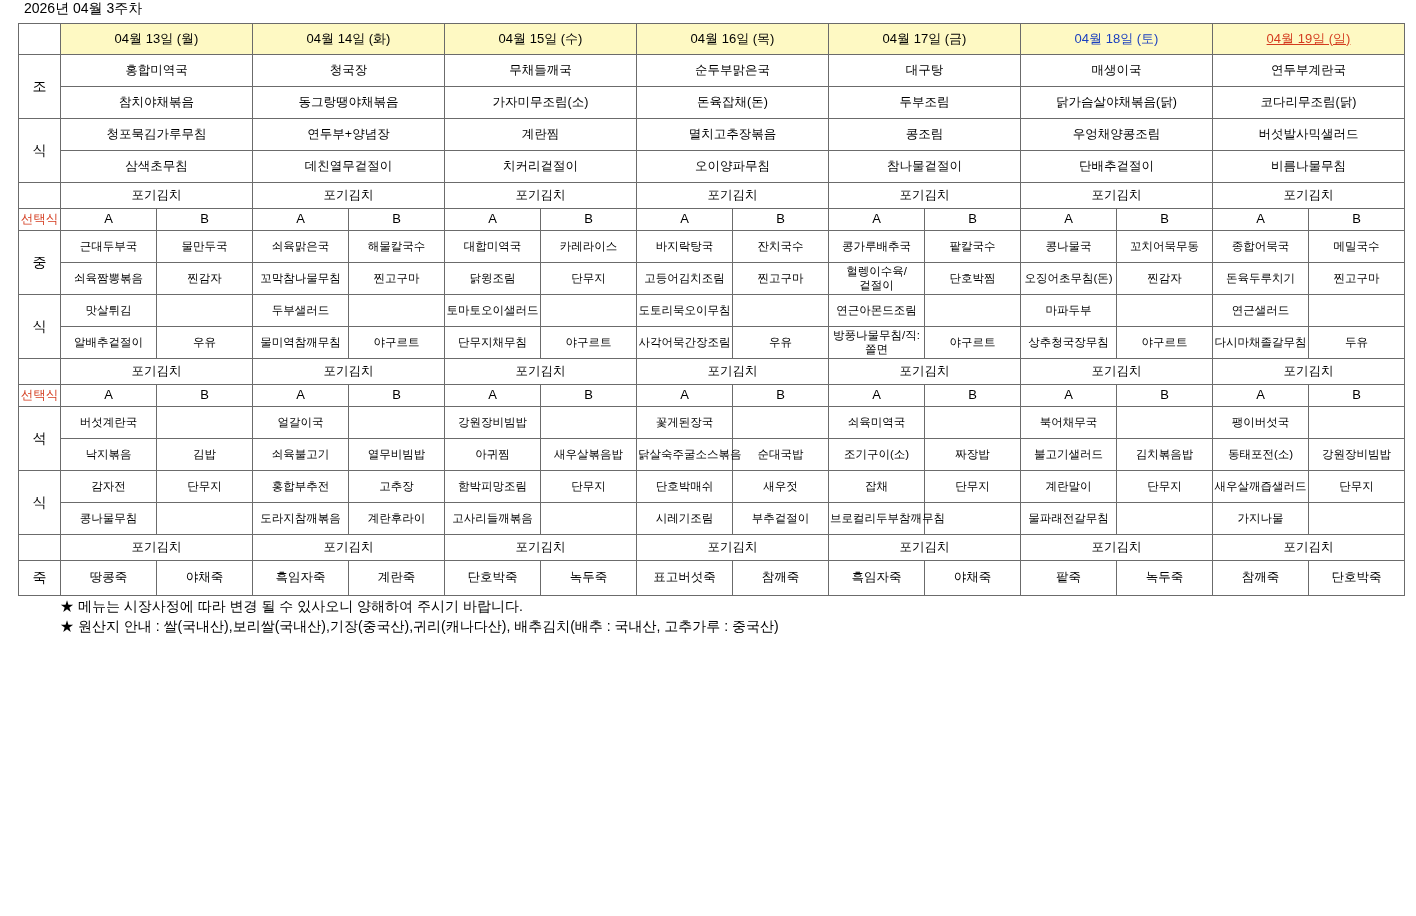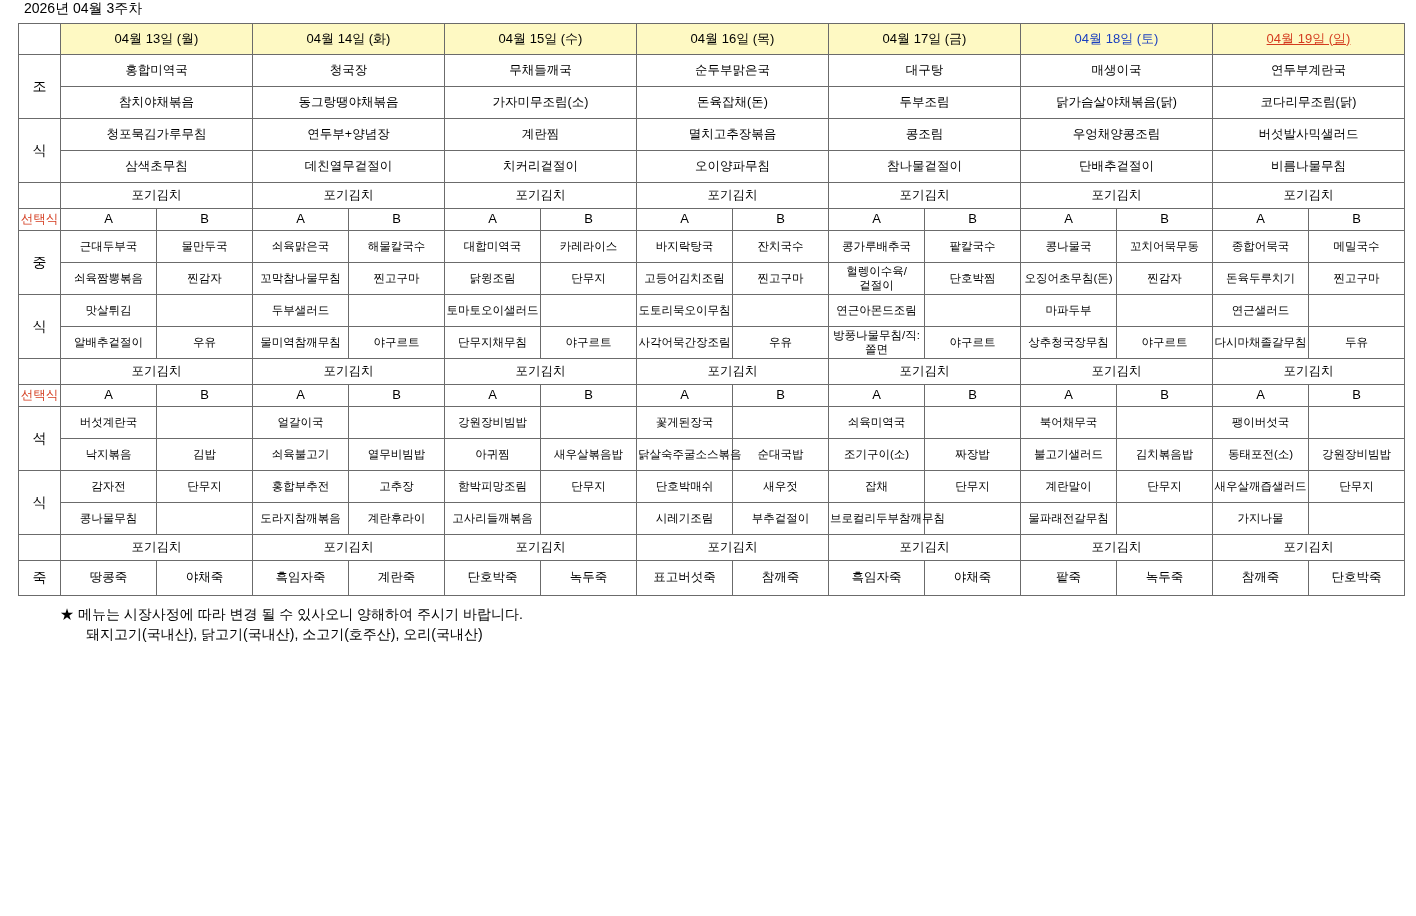--- a/index.html
+++ b/index.html
@@ -79,21 +79,21 @@
     line-height: 1.15;
   }
   .kimchi {
     height: 26px;
     padding-left: 24px;
   }
   .jook td {
     height: 30px;
   }
   .notes {
-    margin-top: 8px;
+    margin-top: 0;
     font-size: 14px;
     line-height: 1.45;
     margin-left: 42px;
   }
   .notes .indent1 { padding-left: 26px; display: block; }
 </style>
 </head>
 <body>
 
 <div class="page">
@@ -386,16 +386,16 @@
       <td>팥죽</td>
       <td>녹두죽</td>
       <td>참깨죽</td>
       <td>단호박죽</td>
     </tr>
   </tbody>
     </table>
 
   <div class="notes">
     <div>★ 메뉴는 시장사정에 따라 변경 될 수 있사오니 양해하여 주시기 바랍니다.</div>
-    <div class="indent1">돼지고기(국내산), 닭고기(국내산), 소고기(호주산), 오리(국내산)</div>
+    <div>★ 원산지 안내 : 쌀(국내산),보리쌀(국내산),기장(중국산),귀리(캐나다산), 배추김치(배추 : 국내산,  고추가루 : 중국산)</div>
   </div>
 
 </div>
 
 </body></html>

